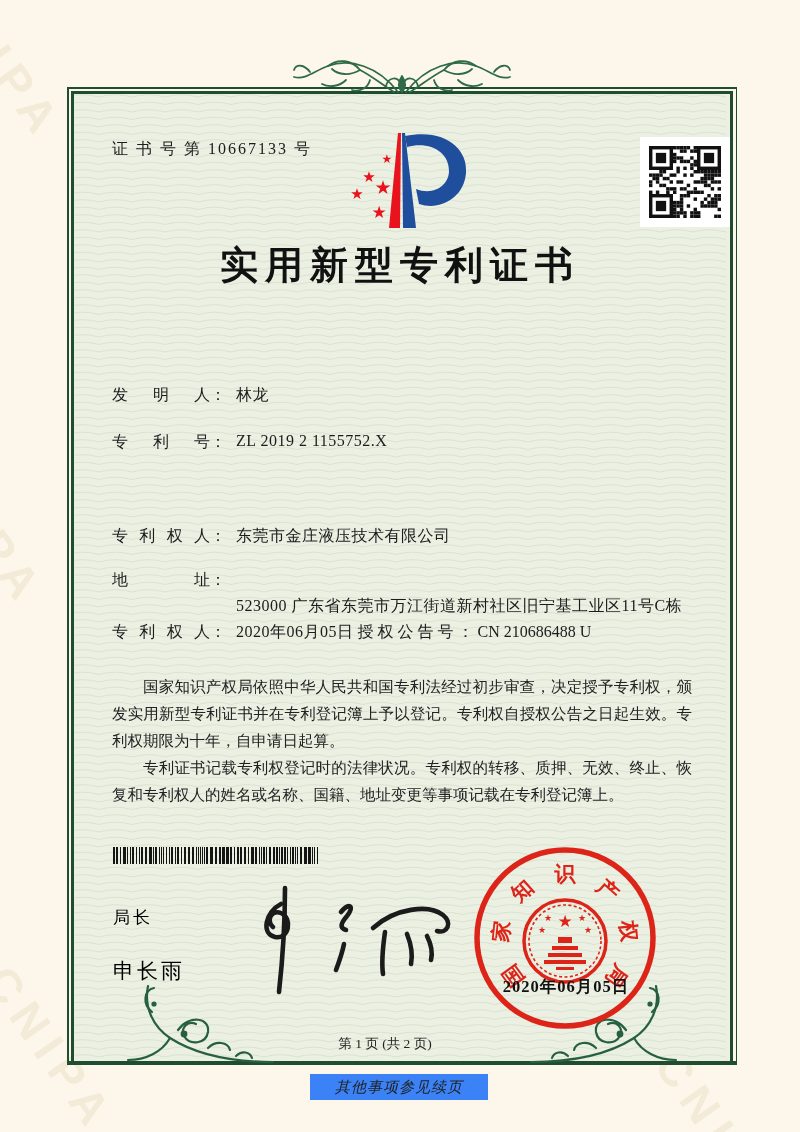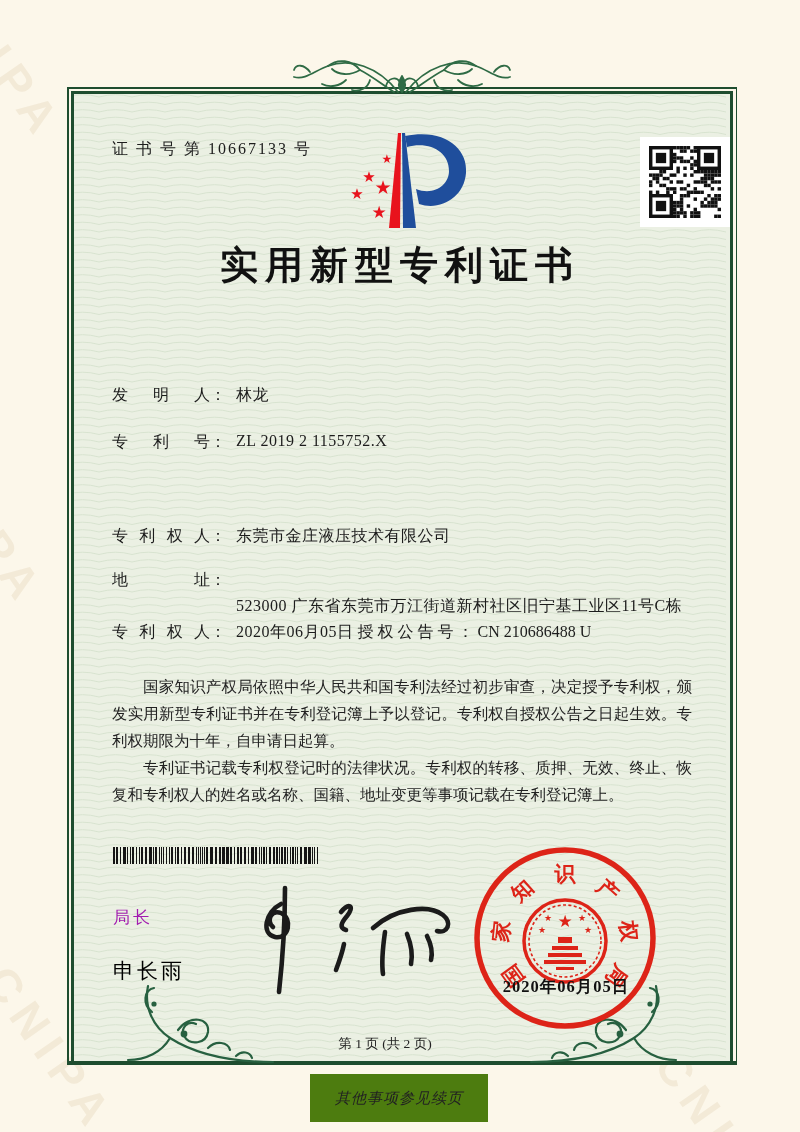--- a/index.html
+++ b/index.html
@@ -44,34 +44,34 @@
   .fvalue.wrap{width:508px;white-space:normal;line-height:24px;margin-top:24px;}
   .fpair2{}
   
   .body-text{position:absolute;left:112px;top:657px;width:580px;font-size:15.5px;line-height:27px;
              color:#222;text-align:justify;margin-top:16px;}
   .body-text p{margin:0;text-indent:2em;}
   
   .barcode{position:absolute;left:113px;top:847px;width:210px;height:17px;}
   
   .sig-role{position:absolute;left:113px;top:906px;font-size:17px;letter-spacing:3px;
-            font-family:Liberation Sans, sans-serif;color:#a21caf;}
+            font-family:Liberation Sans, sans-serif;color:#000000;}
   .sig-name{position:absolute;left:113px;top:957px;font-size:21px;letter-spacing:3px;
             font-family:"Liberation Sans","DejaVu Sans",sans-serif;color:#000000;}
   .sig-hand{position:absolute;left:225px;top:882px;}
   
   .seal{position:absolute;left:472px;top:845px;width:186px;height:186px;}
   .seal svg{position:absolute;left:0;top:0;}
   .seal .ring-ch{position:absolute;left:50%;top:50%;font-size:21px;font-weight:bold;color:var(--seal-red);
                  font-family:"Liberation Serif","DejaVu Serif",serif;}
   .seal-date{position:absolute;left:487px;top:976px;width:158px;text-align:center;font-size:16.5px;
              font-weight:bold;color:#111;letter-spacing:1px;white-space:nowrap;}
   
   .page-info{position:absolute;left:0;top:1035px;width:770px;text-align:center;font-size:13.5px;color:#222;}
-  .cont-box{position:absolute;left:310px;top:1074px;width:178px;height:48px;background:#4d7c0f;
+  .cont-box{position:absolute;left:310px;top:1074px;width:178px;height:26px;background:#3b82f6;
             display:flex;align-items:center;justify-content:center;}
   .cont-note{font-size:15px;font-style:italic;color:#222;letter-spacing:1px;}
 </style>
 </head>
 <body>
 
 <div class="page">
 
   <div class="wm" style="left:-34px;top:-36px;">CNIPA</div>
   <div class="wm" style="left:486px;top:96px;">CNIPA</div>

